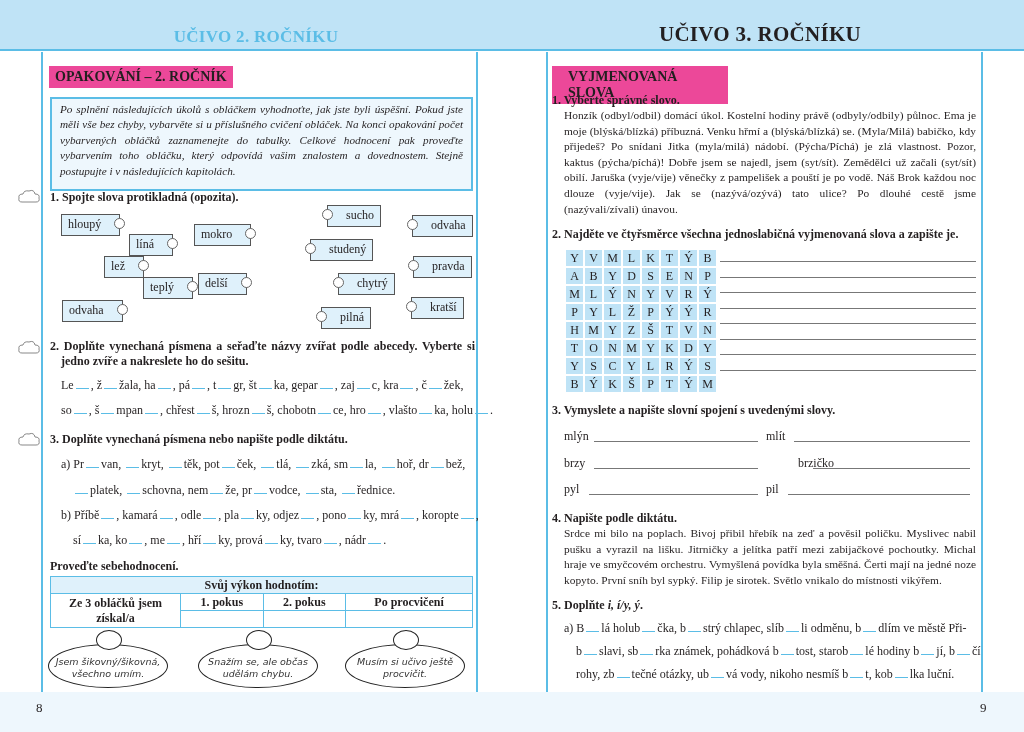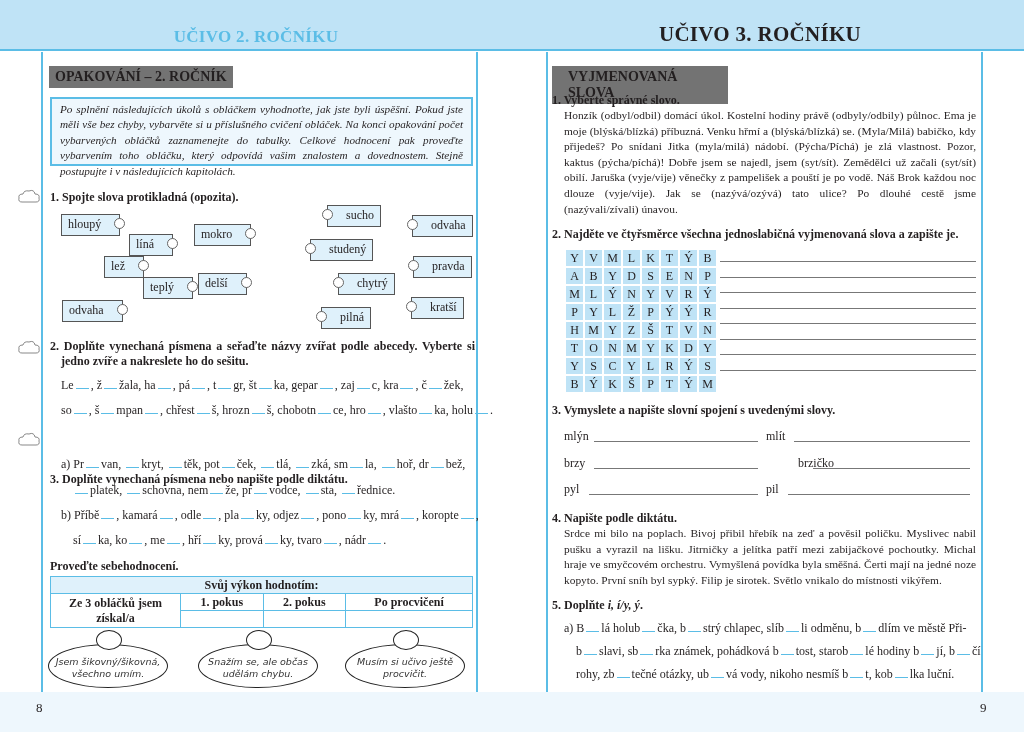--- a/index.html
+++ b/index.html
@@ -11,22 +11,22 @@
 
   .page-title { position: absolute; top: 24px; font-weight: bold; font-size: 19px; letter-spacing: 0.3px; }
   .page-title.left { left: 0; width: 512px; text-align: center; color: #5bbde6; font-size: 17px; top: 27px; }
   .page-title.right { left: 540px; width: 440px; text-align: center; color: #231f20; font-size: 21px; top: 22px; }
 
   .vline { position: absolute; top: 52px; height: 640px; width: 2px; background: #5bbde6; }
 
   .page-num { position: absolute; top: 700px; font-size: 13px; }
 
   
-  .section-label { position: absolute; background: #737373; font-weight: bold; font-size: 14px; padding: 3px 6px; }
-  .intro-box { position: absolute; left: 50px; top: 97px; width: 423px; height: 69px; border: 2px solid #5bbde6; background: #eef7fd; font-style: italic; font-size: 11.2px; line-height: 15.4px; padding: 3px 8px; text-align: justify; }
+  .section-label { position: absolute; background: #ec4899; font-weight: bold; font-size: 14px; padding: 3px 6px; }
+  .intro-box { position: absolute; left: 50px; top: 97px; width: 423px; height: 94px; border: 2px solid #5bbde6; background: #eef7fd; font-style: italic; font-size: 11.2px; line-height: 15.4px; padding: 3px 8px; text-align: justify; }
 
   .task-title { position: absolute; font-weight: bold; font-size: 12px; line-height: 16px; }
   .task-line { position: absolute; font-size: 12px; white-space: nowrap; }
   .blank { display: inline-block; width: 13px; height: 1px; border-bottom: 1.5px solid #5bbde6; margin: 0 2px; vertical-align: baseline; }
 
   .cloud-icon { position: absolute; left: 18px; width: 22px; height: 16px; }
 
   .puzzle { position: absolute; height: 22px; border: 1.5px solid #555; background: #dff1fb; font-size: 12px; line-height: 19px; padding: 0 6px; white-space: nowrap; }
   .puzzle .knob { display: inline-block; width: 11px; height: 11px; border: 1.3px solid #666; border-radius: 50%; background: #fff; position: absolute; top: 3px; }
   .puzzle.knob-right { padding-right: 18px; }
@@ -98,21 +98,21 @@
     <path d="M4 13 Q0 13 1 9 Q0 5 5 5 Q6 1 11 2 Q16 0 17 5 Q22 5 21 9 Q22 13 18 13 Z" fill="none" stroke="#888" stroke-width="1"></path>
   </svg>
 <div class="task-title" style="left:50px; top:338px; width:425px; text-align:justify; text-align-last:justify;">2. Doplňte vynechaná písmena a seřaďte názvy zvířat podle abecedy. Vyberte si</div>
 <div class="task-title" style="left:61px; top:353px;">jedno zvíře a nakreslete ho do sešitu.</div>
 <div class="task-line" style="left:61px; top:378px;"><span>Le</span><span class="blank"></span><span>, ž</span><span class="blank"></span><span>žala, ha</span><span class="blank"></span><span>, pá</span><span class="blank"></span><span>, t</span><span class="blank"></span><span>gr, št</span><span class="blank"></span><span>ka, gepar</span><span class="blank"></span><span>, zaj</span><span class="blank"></span><span>c, kra</span><span class="blank"></span><span>, č</span><span class="blank"></span><span>žek,</span></div>
 <div class="task-line" style="left:61px; top:403px;"><span>so</span><span class="blank"></span><span>, š</span><span class="blank"></span><span>mpan</span><span class="blank"></span><span>, chřest</span><span class="blank"></span><span>š, hrozn</span><span class="blank"></span><span>š, chobotn</span><span class="blank"></span><span>ce, hro</span><span class="blank"></span><span>, vlašto</span><span class="blank"></span><span>ka, holu</span><span class="blank"></span><span>.</span></div>
 
 <svg class="cloud-icon" style="top:432px" viewBox="0 0 22 16">
     <path d="M4 13 Q0 13 1 9 Q0 5 5 5 Q6 1 11 2 Q16 0 17 5 Q22 5 21 9 Q22 13 18 13 Z" fill="none" stroke="#888" stroke-width="1"></path>
   </svg>
-<div class="task-title" style="left:50px; top:431px;margin-top:40px;">3. Doplňte vynechaná písmena nebo napište podle diktátu.</div>
+<div class="task-title" style="left:50px; top:431px;">3. Doplňte vynechaná písmena nebo napište podle diktátu.</div>
 <div class="task-line" style="left:61px; top:457px;"><span>a) Pr</span><span class="blank"></span><span>van, </span><span class="blank"></span><span>kryt, </span><span class="blank"></span><span>těk, pot</span><span class="blank"></span><span>ček, </span><span class="blank"></span><span>tlá, </span><span class="blank"></span><span>zká, sm</span><span class="blank"></span><span>la, </span><span class="blank"></span><span>hoř, dr</span><span class="blank"></span><span>bež,</span></div>
 <div class="task-line" style="left:73px; top:483px;"><span></span><span class="blank"></span><span>platek, </span><span class="blank"></span><span>schovna, nem</span><span class="blank"></span><span>že, pr</span><span class="blank"></span><span>vodce, </span><span class="blank"></span><span>sta, </span><span class="blank"></span><span>řednice.</span></div>
 <div class="task-line" style="left:61px; top:508px;"><span>b) Příbě</span><span class="blank"></span><span>, kamará</span><span class="blank"></span><span>, odle</span><span class="blank"></span><span>, pla</span><span class="blank"></span><span>ky, odjez</span><span class="blank"></span><span>, pono</span><span class="blank"></span><span>ky, mrá</span><span class="blank"></span><span>, koropte</span><span class="blank"></span><span>,</span></div>
 <div class="task-line" style="left:73px; top:533px;"><span>sí</span><span class="blank"></span><span>ka, ko</span><span class="blank"></span><span>, me</span><span class="blank"></span><span>, hří</span><span class="blank"></span><span>ky, prová</span><span class="blank"></span><span>ky, tvaro</span><span class="blank"></span><span>, nádr</span><span class="blank"></span><span>.</span></div>
 
 <div class="task-title" style="left:50px; top:558px;">Proveďte sebehodnocení.</div>
 <table class="eval">
   <tbody>
       <tr>
     <td class="headcell" colspan="4">Svůj výkon hodnotím:</td>

